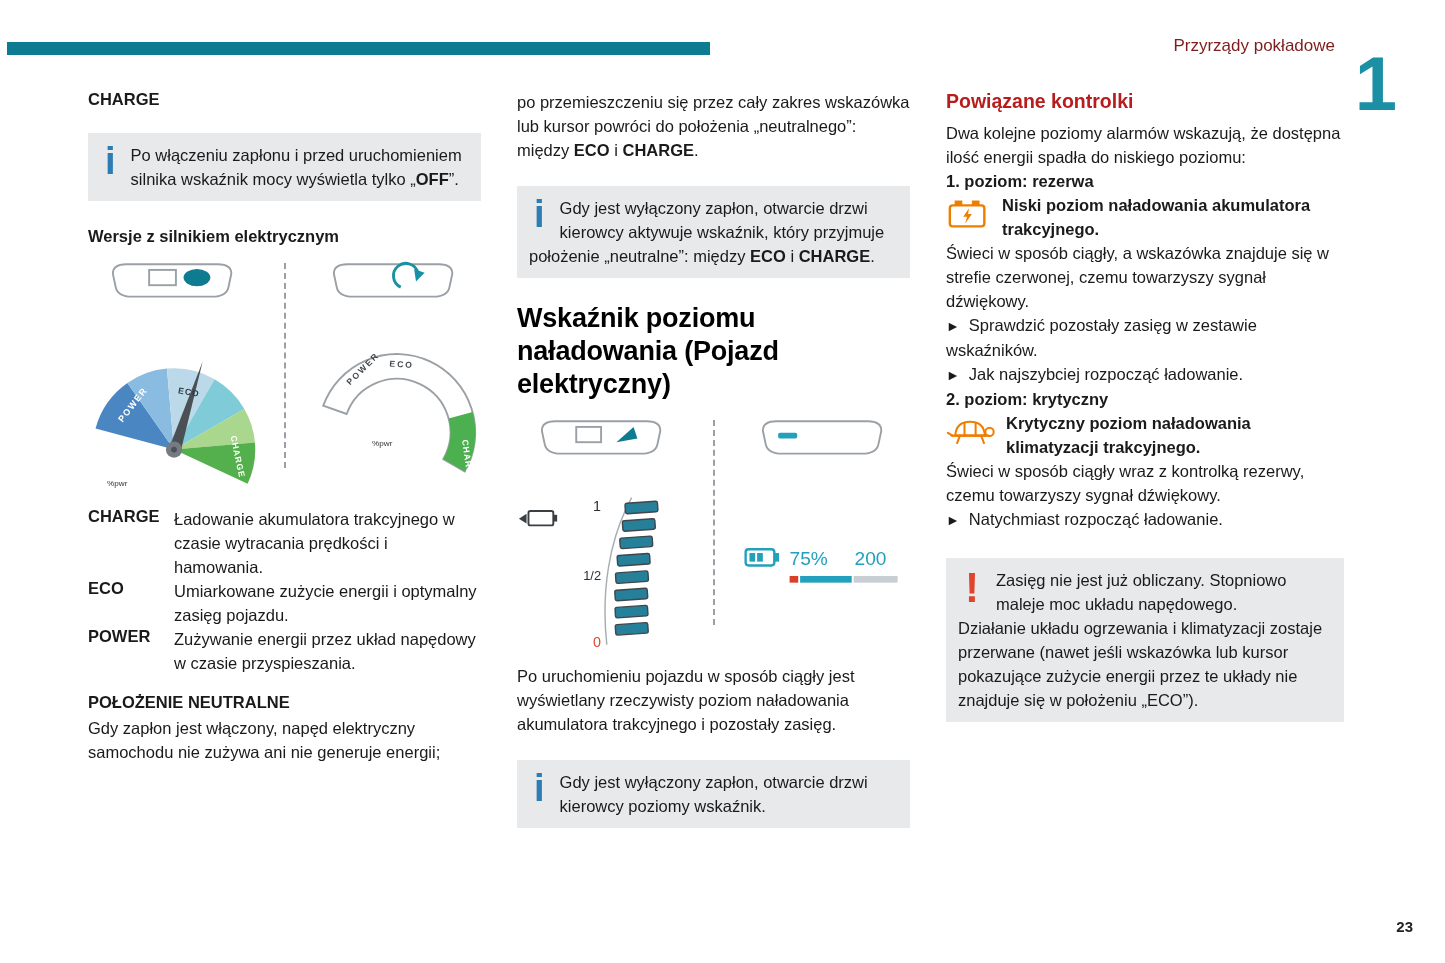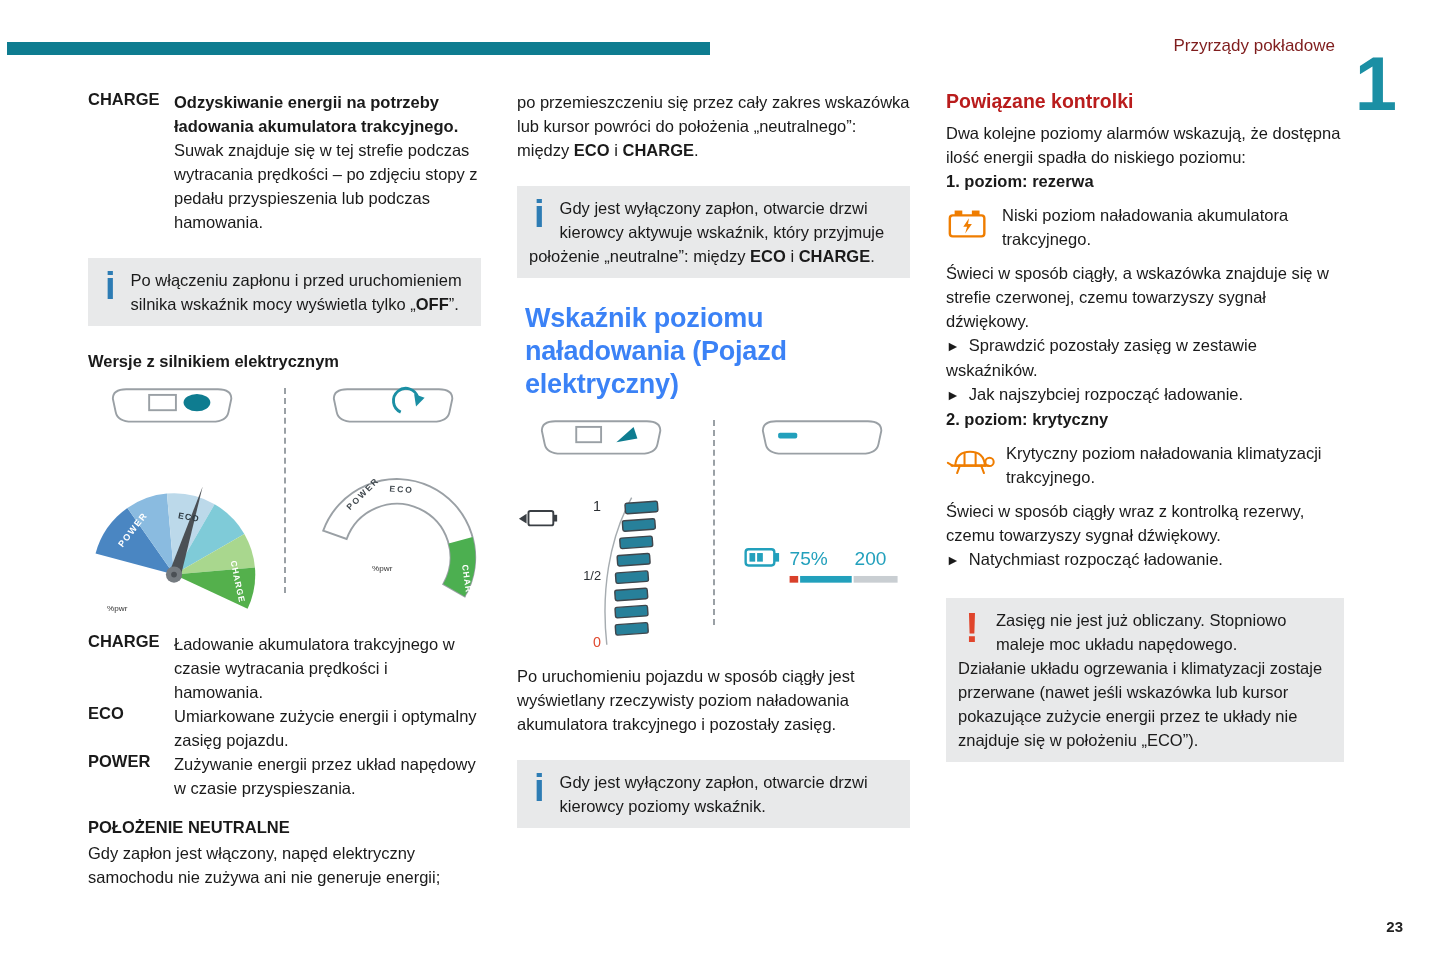--- a/index.html
+++ b/index.html
@@ -5,21 +5,21 @@
   * { box-sizing: border-box; }
   html,body { margin:0; padding:0; }
   body {
     width:1445px; height:963px; position:relative; overflow:hidden;
     background:#ffffff; color:#1a1a1a;
     font-family:"Liberation Sans", sans-serif; font-size:16.5px;
   }
   .topbar { position:absolute; left:7px; top:42px; width:703px; height:13px; background:#0e7c90; }
   .header-title { position:absolute; top:36px; right:110px; font-size:17px; color:#7f1d1d; }
   .chapter-num { position:absolute; top:46px; right:48px; font-size:76px; font-weight:bold; color:#1b8fa4; line-height:1; }
-  .page-num { position:absolute; bottom:28px; right:42px; font-size:15px; font-weight:bold; color:#222; }
+  .page-num { position:absolute; bottom:28px; right:32px; font-size:15px; font-weight:bold; color:#222; }
 
   .columns { position:absolute; left:88px; top:90px; display:flex; gap:36px; }
   .col { width:393px; }
   .col.c3 { width:398px; }
 
   p { margin:0 0 0 0; line-height:24px; }
   .b { font-weight:bold; }
 
   .defrow { display:flex; margin:0; }
   .defrow .term { width:86px; flex:none; font-weight:bold; }
@@ -30,59 +30,55 @@
   .info-i {
     float:left; font-weight:bold; font-size:38px; line-height:30px;
     color:#2d7cb4; margin:3px 15px 2px 5px;
   }
   .warn-bang {
     float:left; font-weight:bold; font-size:42px; line-height:36px;
     color:#e0452c; margin:2px 17px 2px 7px;
   }
 
   .h-sub { font-weight:bold; font-size:16.5px; margin:26px 0 12px; }
-  .h-big { font-weight:bold; font-size:27px; line-height:33px; margin:22px 8px 14px; letter-spacing:-0.2px; color:#3b82f6; }
+  .h-big { font-weight:bold; font-size:27px; line-height:33px; margin:22px 0 14px; letter-spacing:-0.2px; color:#000000; }
   .h-med { font-weight:bold; font-size:19.5px; margin:0 0 8px; color:#b91c1c; }
   .bold-line { font-weight:bold; line-height:24px; }
 
   .figure {
     display:flex; justify-content:space-between; align-items:flex-start;
     margin:8px 0 14px;
   }
   .fig-half { width:172px; }
   .fig-divider { border-left:2px dashed #9aa0a5; height:205px; margin-top:5px; }
   svg text { font-family:"Liberation Sans", sans-serif; }
 
   .bullet-line { line-height:24px; }
   .bullet-line .arrow { display:inline-block; margin-right:9px; font-size:14px; }
 
-  .icon-row { display:flex; gap:10px; margin:10px 0; }
+  .icon-row { display:flex; gap:10px; margin:0 0;font-weight:bold; }
   .icon-row .ic { flex:none; }
   .icon-row p { flex:1; }
 
   .c3 .para { line-height:24px; }
 </style>
 </head>
 <body>
 
 <div class="topbar"></div>
 <div class="header-title">Przyrządy pokładowe</div>
 <div class="chapter-num">1</div>
 <div class="page-num">23</div>
 
 <div class="columns">
 
   <div class="col">
 
     <div class="defrow">
       <div class="term">CHARGE</div>
-      <div class="desc">
-        <p class="b">Odzyskiwanie energii na potrzeby ładowania akumulatora trakcyjnego.</p>
-        <p>Suwak znajduje się w tej strefie podczas wytracania prędkości – po zdjęciu stopy z pedału przyspieszenia lub podczas hamowania.</p>
-      </div>
     </div>
 
     <div class="infobox">
       <span class="info-i">i</span>
       <p><span>Po włączeniu zapłonu i przed uruchomieniem silnika wskaźnik mocy wyświetla tylko „</span><span class="b">OFF</span><span>”.</span></p>
     </div>
 
     <div class="h-sub">Wersje z silnikiem elektrycznym</div>
 
     <div class="figure">

